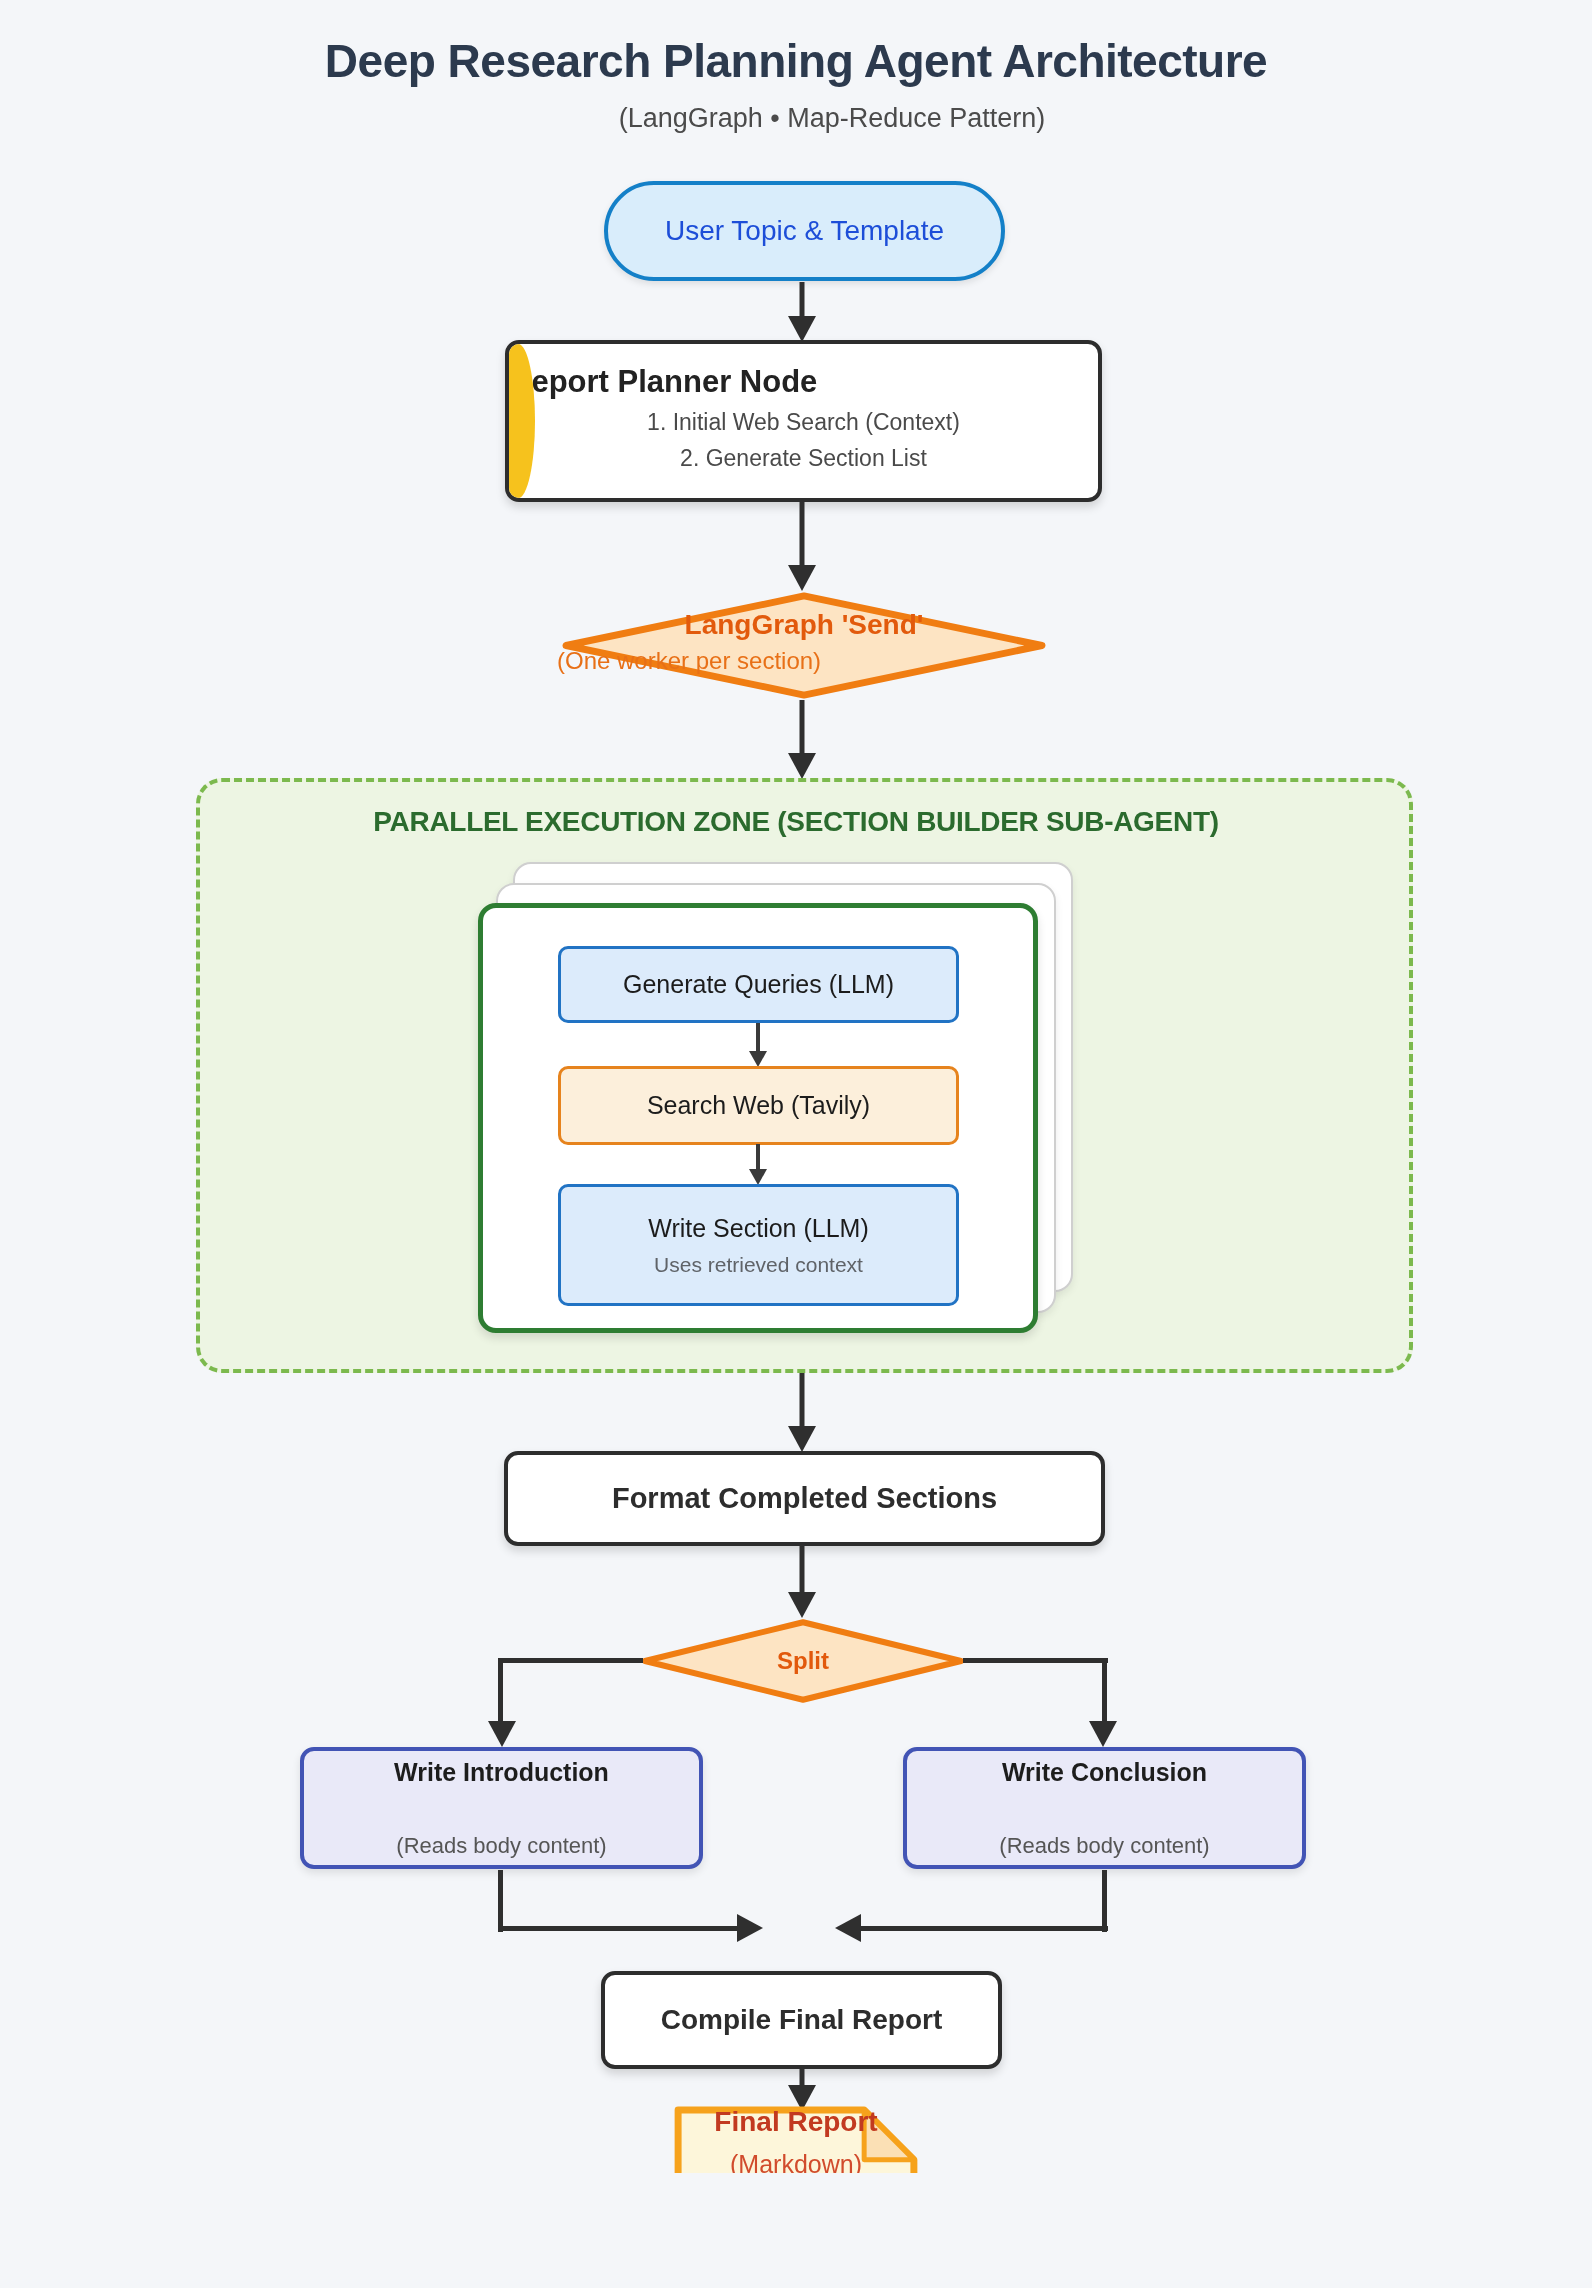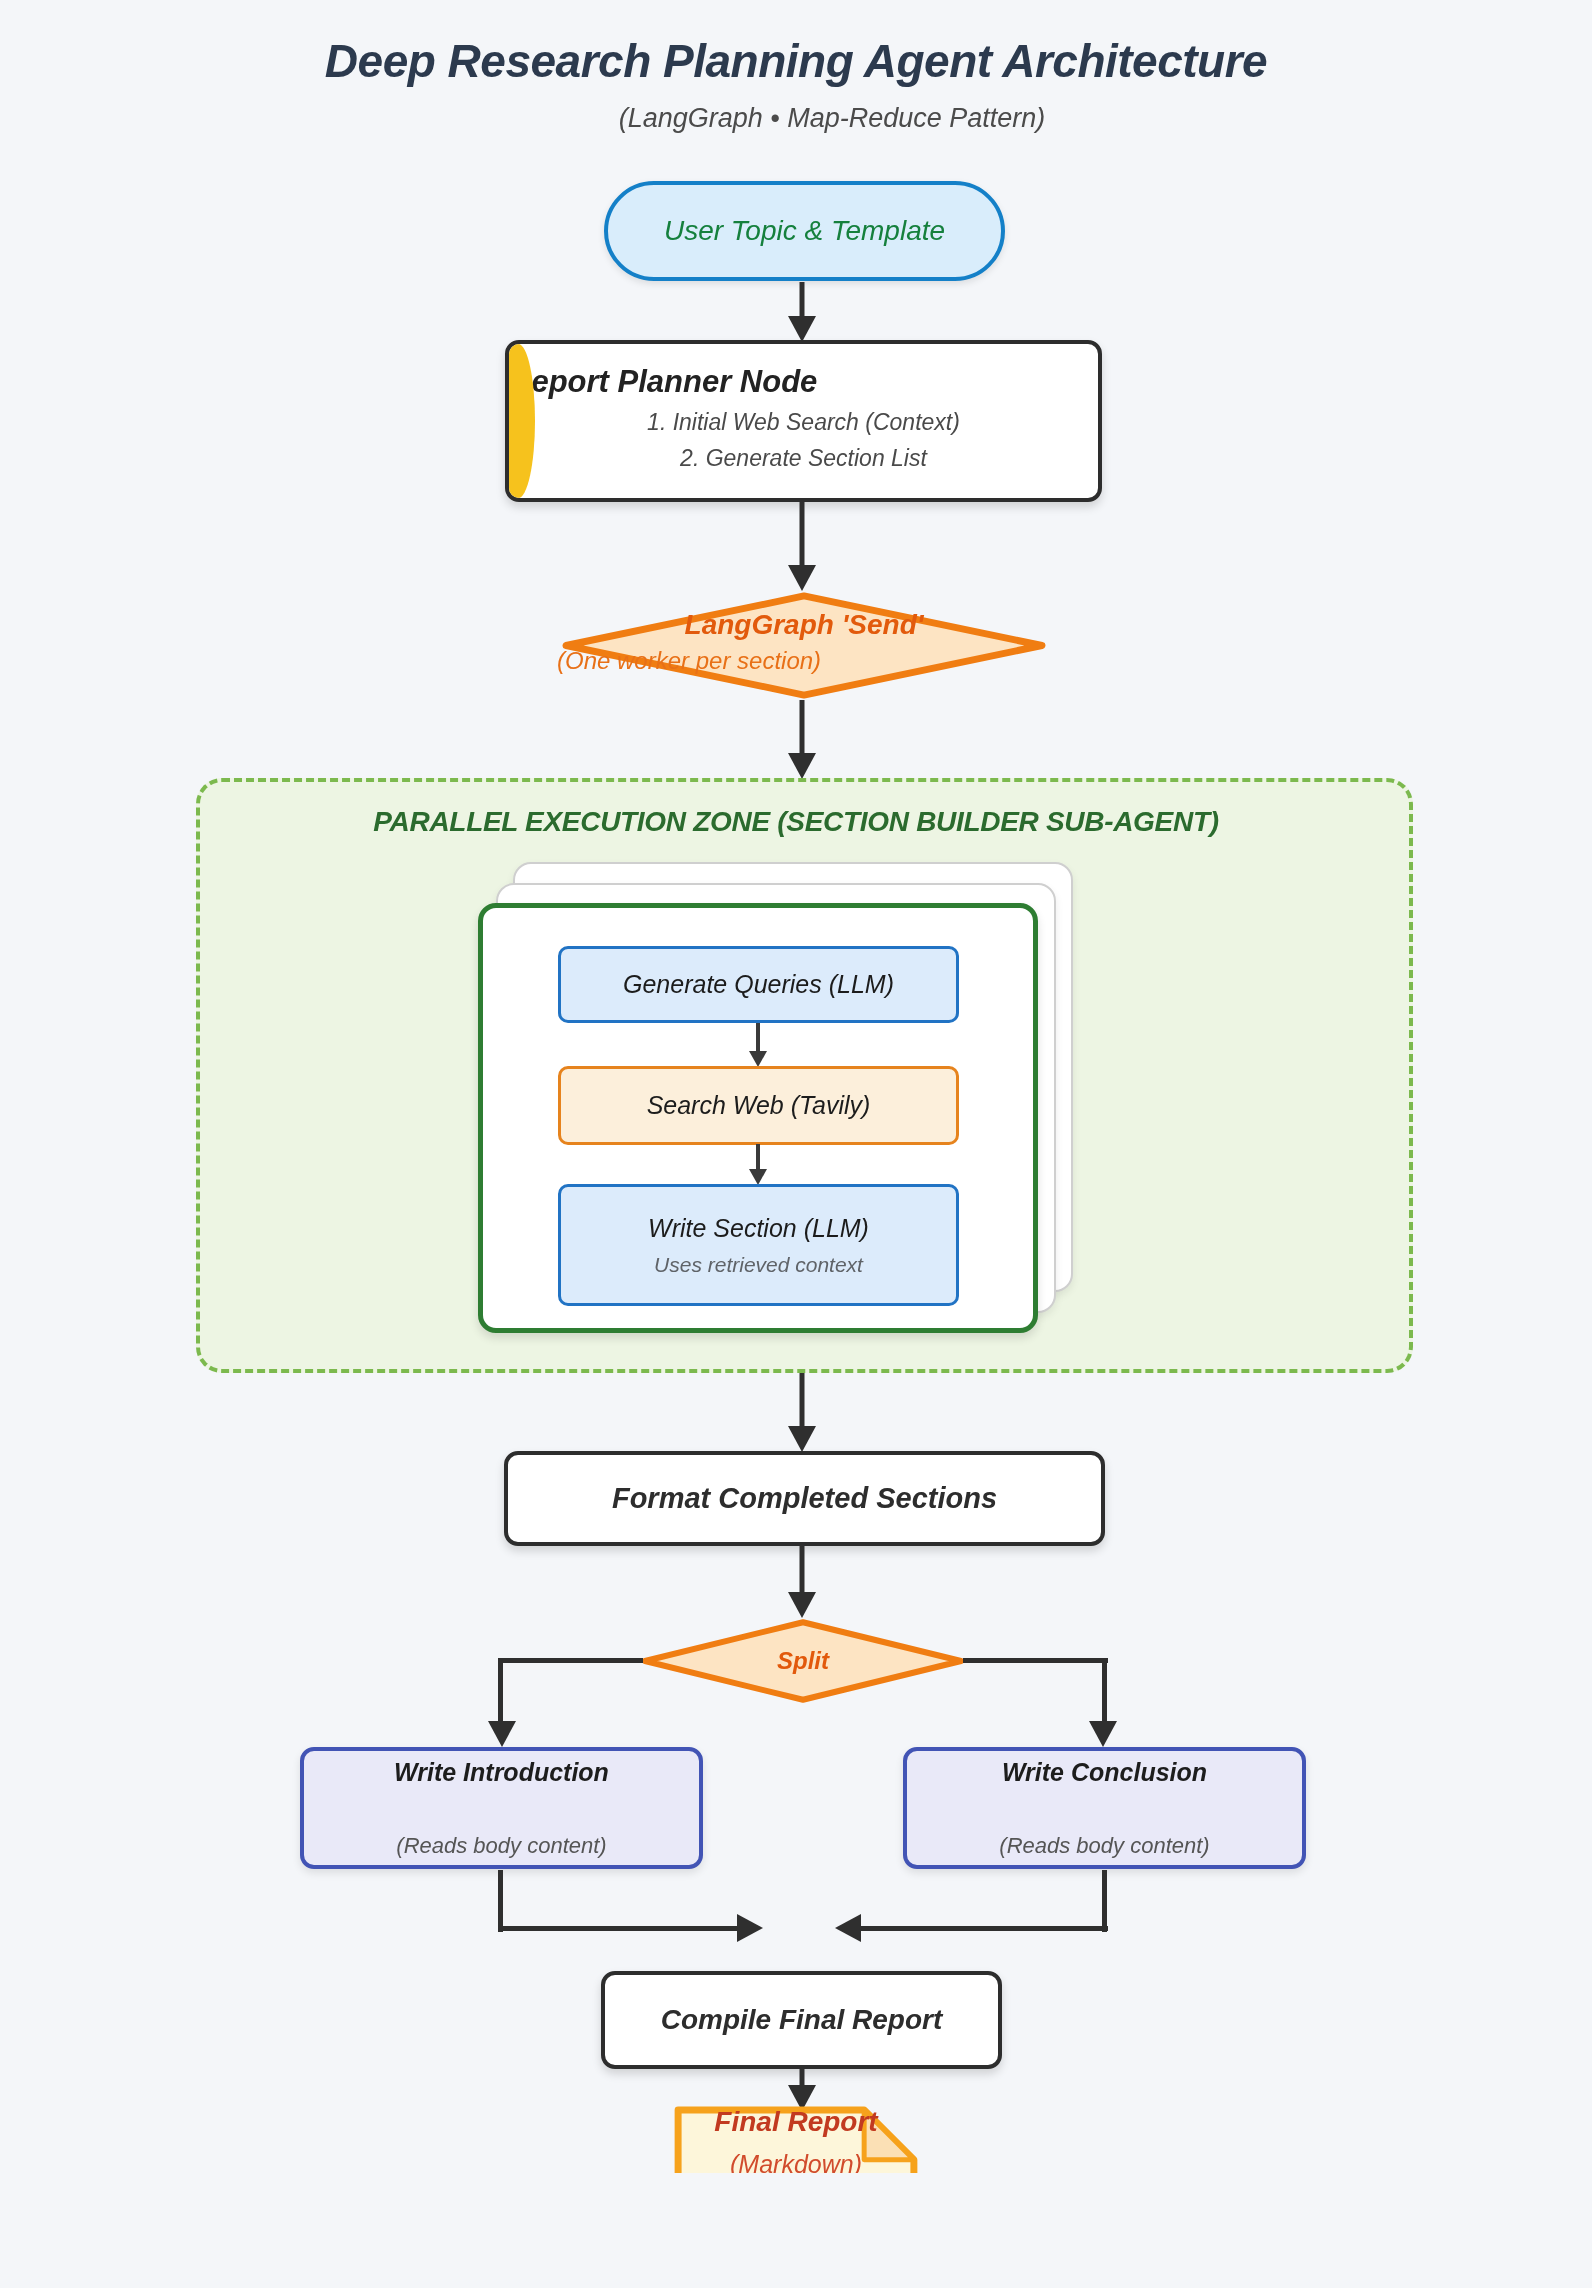--- a/index.html
+++ b/index.html
@@ -1,28 +1,28 @@
 <!DOCTYPE html>
 <html><head>
 <meta charset="utf-8">
 <style>
   html,body { margin:0; padding:0; background:#f4f6f9; font-family:"Liberation Sans", sans-serif; }
-  .canvas { position:relative; width:1592px; height:2173px; background:#f4f6f9; overflow:hidden;font-style:italic; }
+  .canvas { position:relative; width:1592px; height:2173px; background:#f4f6f9; overflow:hidden; }
 
   
   .page-title { position:absolute; left:0; top:34px; width:100%; text-align:center;
     font-size:46px; font-weight:bold; color:#2c3a4e; letter-spacing:-0.5px; }
   .page-subtitle { position:absolute; left:0; top:103px; width:100%; text-align:center;
     font-size:27px; color:#4b4b4b;padding-left:36px; }
 
   
   .pill { position:absolute; left:604px; top:181px; width:401px; height:100px; box-sizing:border-box;
     background:#d9edfb; border:4px solid #1480c8; border-radius:54px;
     display:flex; align-items:center; justify-content:center;
-    font-size:28px; color:#15803d; box-shadow:0 3px 7px rgba(0,0,0,.10); }
+    font-size:28px; color:#1d4ed8; box-shadow:0 3px 7px rgba(0,0,0,.10); }
 
   
   .box-dark { position:absolute; background:#fff; border:4px solid #2d2d2d; border-radius:14px;
     box-sizing:border-box; box-shadow:0 5px 10px rgba(0,0,0,.15); }
   .planner { left:505px; top:340px; width:597px; height:162px; overflow:hidden; }
   .planner-accent { position:absolute; left:-2px; top:0; bottom:0; width:28px;
     background:#f6c21d; border-radius:10px 60% 60% 10px / 10px 50% 50% 10px; }
   .planner-title { margin-top:20px; text-align:left; font-size:31px; font-weight:bold; color:#222; }
   .planner-step { text-align:center; font-size:23px; color:#4a4a4a; margin-top:9px; }
 

